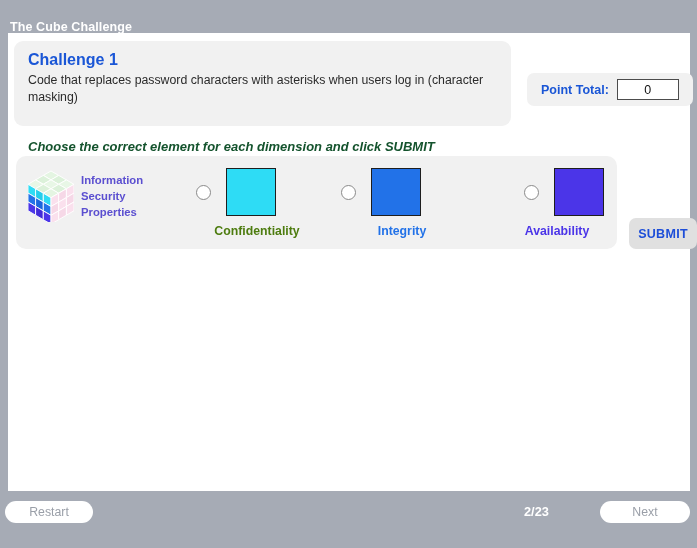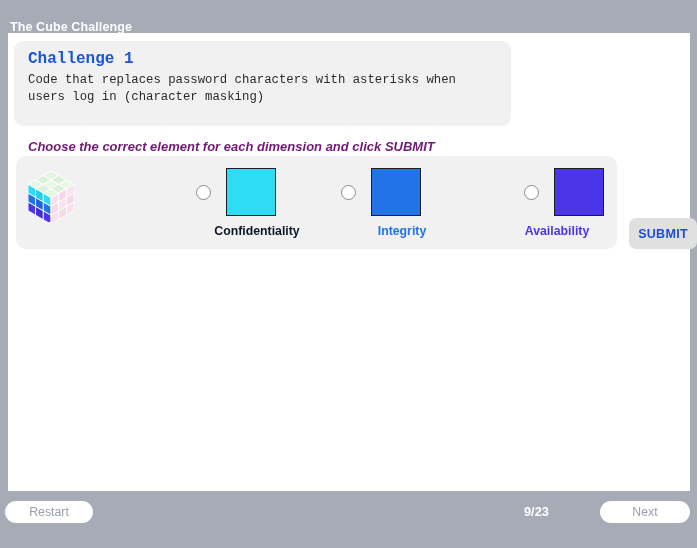--- a/index.html
+++ b/index.html
@@ -66,21 +66,20 @@
   .challenge-card {
     position: absolute;
     left: 6px;
     top: 8px;
     width: 497px;
     height: 85px;
     background: #f1f1f1;
     border-radius: 9px;
     box-sizing: border-box;
     padding: 10px 14px 0 14px;
-    font-family: Liberation Mono, monospace;
   }
   .challenge-title {
     color: #1a56d6;
     font-size: 16px;
     font-weight: bold;
     margin: 0 0 3px 0;
     line-height: 1.1;
   }
   .challenge-desc {
     color: #2b2b2b;
@@ -119,21 +118,21 @@
     color: #111111;
     font-size: 12.5px;
     box-sizing: border-box;
   }
 
   
   .instruction {
     position: absolute;
     left: 20px;
     top: 106px;
-    color: #701a75;
+    color: #14532d;
     font-size: 13px;
     font-weight: bold;
     font-style: italic;
   }
 
   
   .answer-panel {
     position: absolute;
     left: 8px;
     top: 123px;
@@ -271,20 +270,24 @@
 
   <div class="stage">
 
     <div class="header-row">
 
       <div class="challenge-card">
         <div class="challenge-title">Challenge 1</div>
         <div class="challenge-desc">Code that replaces password characters with asterisks when users log in (character masking)</div>
       </div>
 
+      <div class="point-card">
+        <span class="point-label">Point Total:</span>
+        <span class="point-box">0</span>
+      </div>
 
     </div>
 
     <div class="instruction">Choose the correct element for each dimension and click SUBMIT</div>
 
     <div class="answer-panel">
 
       <div class="dim-label-group">
         <div class="cube">
           <svg width="46" height="52" viewBox="0 0 46 52" xmlns="http://www.w3.org/2000/svg">
@@ -321,28 +324,29 @@
               <polygon points="38.4,18.8 46,14.3 46,23.1 38.4,27.6" fill="#fae0ed"></polygon>
               <polygon points="23,36.5 30.7,32.1 30.7,40.9 23,45.3" fill="#f6d8e7"></polygon>
               <polygon points="30.7,32.1 38.4,27.6 38.4,36.4 30.7,40.9" fill="#fae0ed"></polygon>
               <polygon points="38.4,27.6 46,23.1 46,31.9 38.4,36.4" fill="#f6d8e7"></polygon>
               <polygon points="23,45.3 30.7,40.9 30.7,49.7 23,54.1" fill="#fae0ed"></polygon>
               <polygon points="30.7,40.9 38.4,36.4 38.4,45.2 30.7,49.7" fill="#f6d8e7"></polygon>
               <polygon points="38.4,36.4 46,31.9 46,40.7 38.4,45.2" fill="#fae0ed"></polygon>
             </g>
           </svg>
         </div>
+        <div class="cube-caption">Information Security Properties</div>
       </div>
 
       <div class="option" style="left:180px;">
         <div class="option-row">
           <span class="radio"></span>
           <span class="swatch" style="background:#2edcf5;"></span>
         </div>
-        <div class="option-caption" style="color:#0f172a;">Confidentiality</div>
+        <div class="option-caption" style="color:#4d7c0f;">Confidentiality</div>
       </div>
 
       <div class="option" style="left:325px;">
         <div class="option-row">
           <span class="radio"></span>
           <span class="swatch" style="background:#2272e8;"></span>
         </div>
         <div class="option-caption" style="color:#2272e8;">Integrity</div>
       </div>
 
@@ -355,17 +359,17 @@
       </div>
 
     </div>
 
     <button class="submit-btn">SUBMIT</button>
 
   </div>
 
   <div class="bottombar">
     <button class="pill pill-restart">Restart</button>
-    <span class="page-counter">9/23</span>
+    <span class="page-counter">2/23</span>
     <button class="pill pill-next">Next</button>
   </div>
 
 </div>
 
 </body></html>

